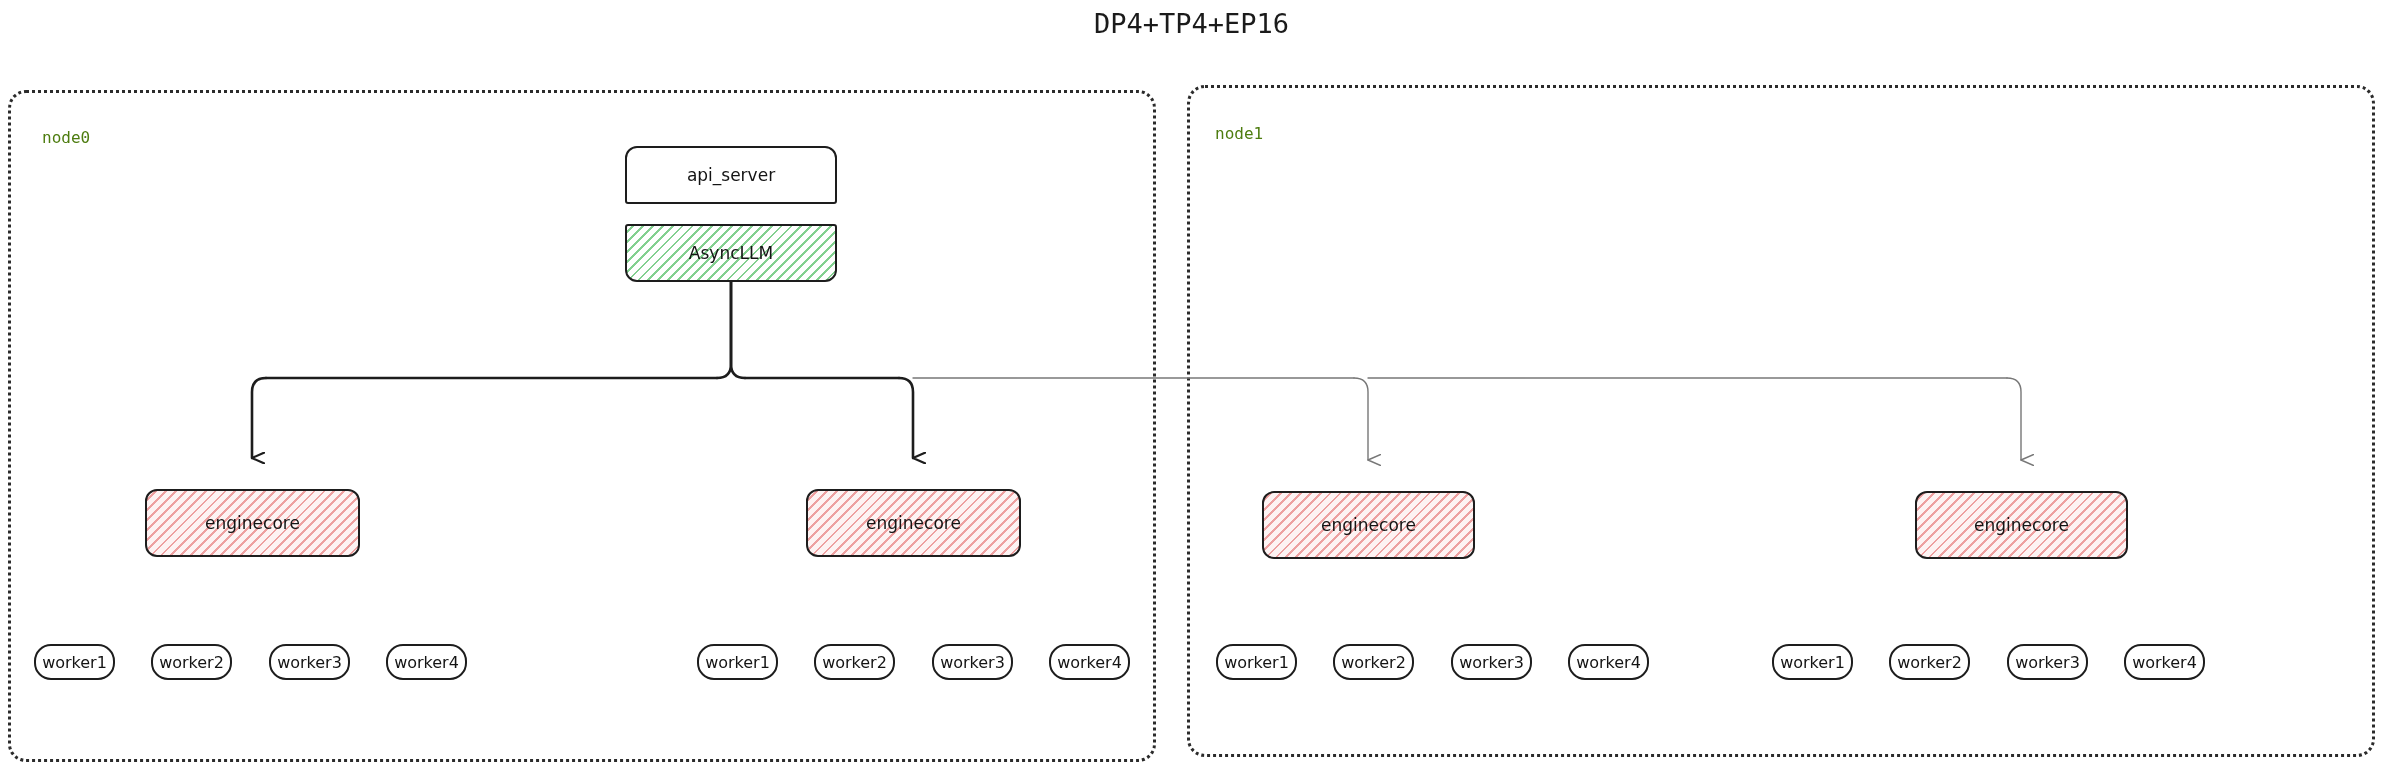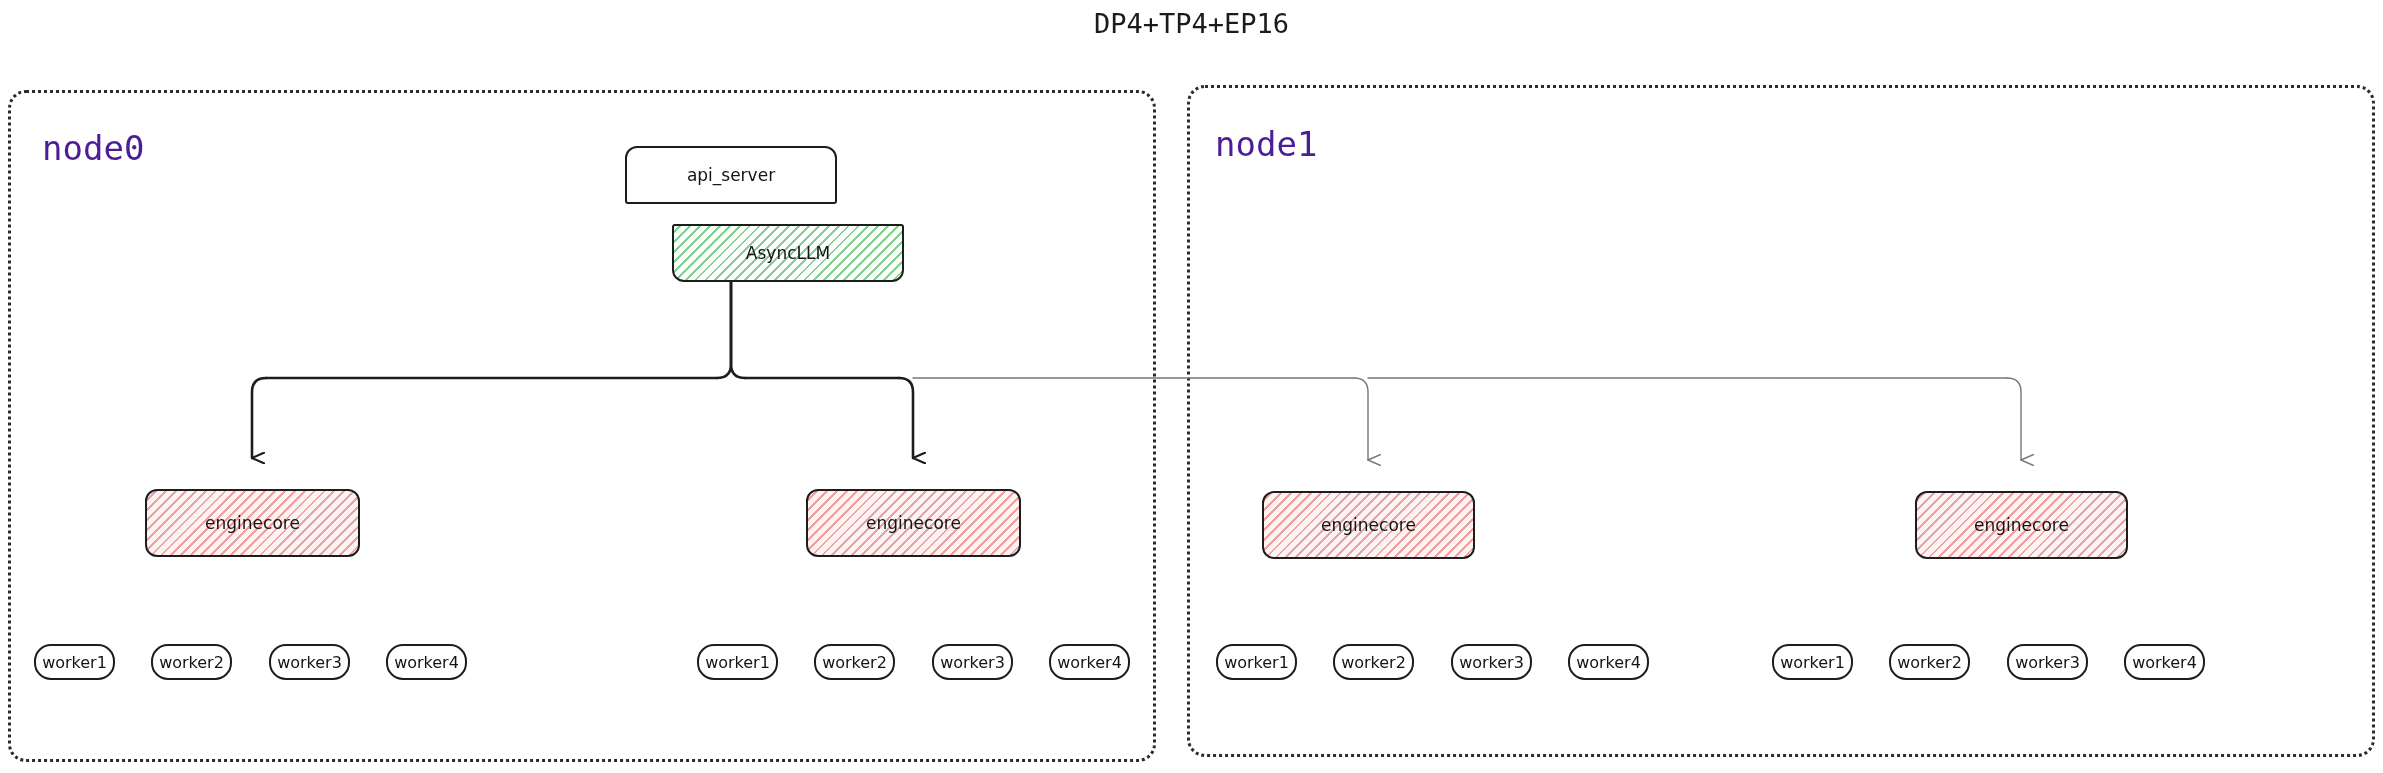--- a/index.html
+++ b/index.html
@@ -38,22 +38,22 @@
   .node-box {
     position: absolute;
     border: 3px dotted #2b2b2b;
     border-radius: 18px;
     background: transparent;
     box-sizing: border-box;
   }
   .node-label {
     position: absolute;
     font-family: "DejaVu Sans Mono", "Liberation Mono", monospace;
-    font-size: 34px;
-    color: #4c1d95;
+    font-size: 16px;
+    color: #4d7c0f;
     white-space: nowrap;
   }
 
   
   .shape {
     position: absolute;
     box-sizing: border-box;
     display: flex;
     align-items: center;
     justify-content: center;
@@ -145,21 +145,21 @@
         <path d="M 2007 378 Q 2021 378 2021 392 L 2021 460" fill="none" stroke="#777777" stroke-width="1.4" stroke-linecap="round" marker-end="url(#ah-light)"></path>
       </g>
   </svg>
 
   <div id="shape-layer">
       <div class="node-box" style="left: 8px; top: 90px; width: 1148px; height: 672px;"></div>
       <div class="node-label" style="left: 42px; top: 128px;">node0</div>
       <div class="shape plain stack-top" style="left: 625px; top: 146px; width: 212px; height: 58px;">
         <span>api_server</span>
       </div>
-      <div class="shape green-hatch stack-bottom" style="left: 625px; top: 224px; width: 232px; height: 58px; margin-left: 47px;">
+      <div class="shape green-hatch stack-bottom" style="left: 625px; top: 224px; width: 212px; height: 58px;">
         <span>AsyncLLM</span>
       </div>
       <div class="shape pink-hatch" style="left: 145px; top: 461px; width: 215px; height: 68px;">
         <span>enginecore</span>
       </div>
       <div class="shape worker" style="left: 34px; top: 644px; width: 81px; height: 36px;">
         <span>worker1</span>
       </div>
       <div class="shape worker" style="left: 151px; top: 644px; width: 81px; height: 36px;">
         <span>worker2</span>

